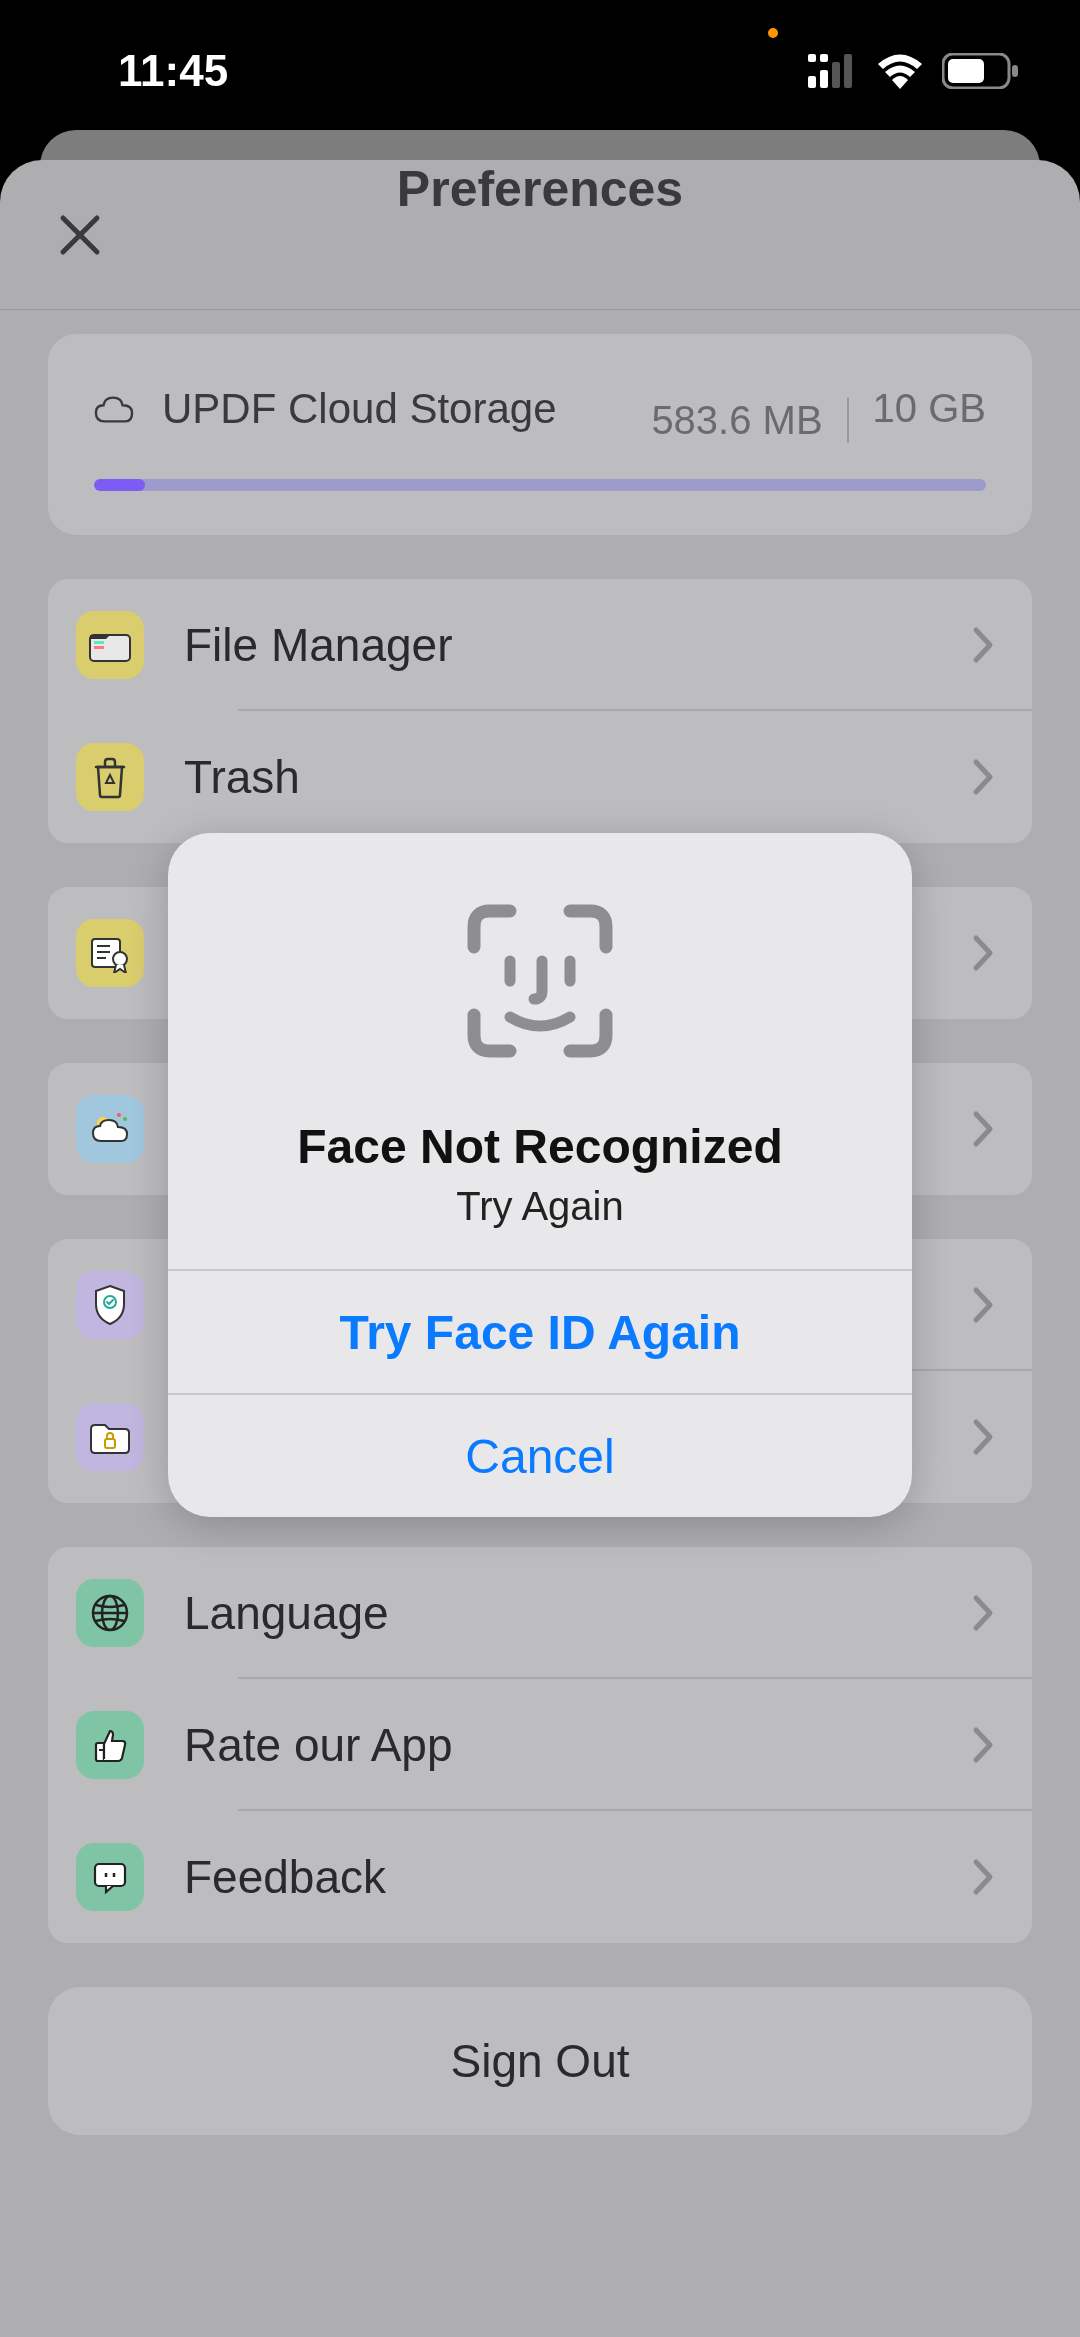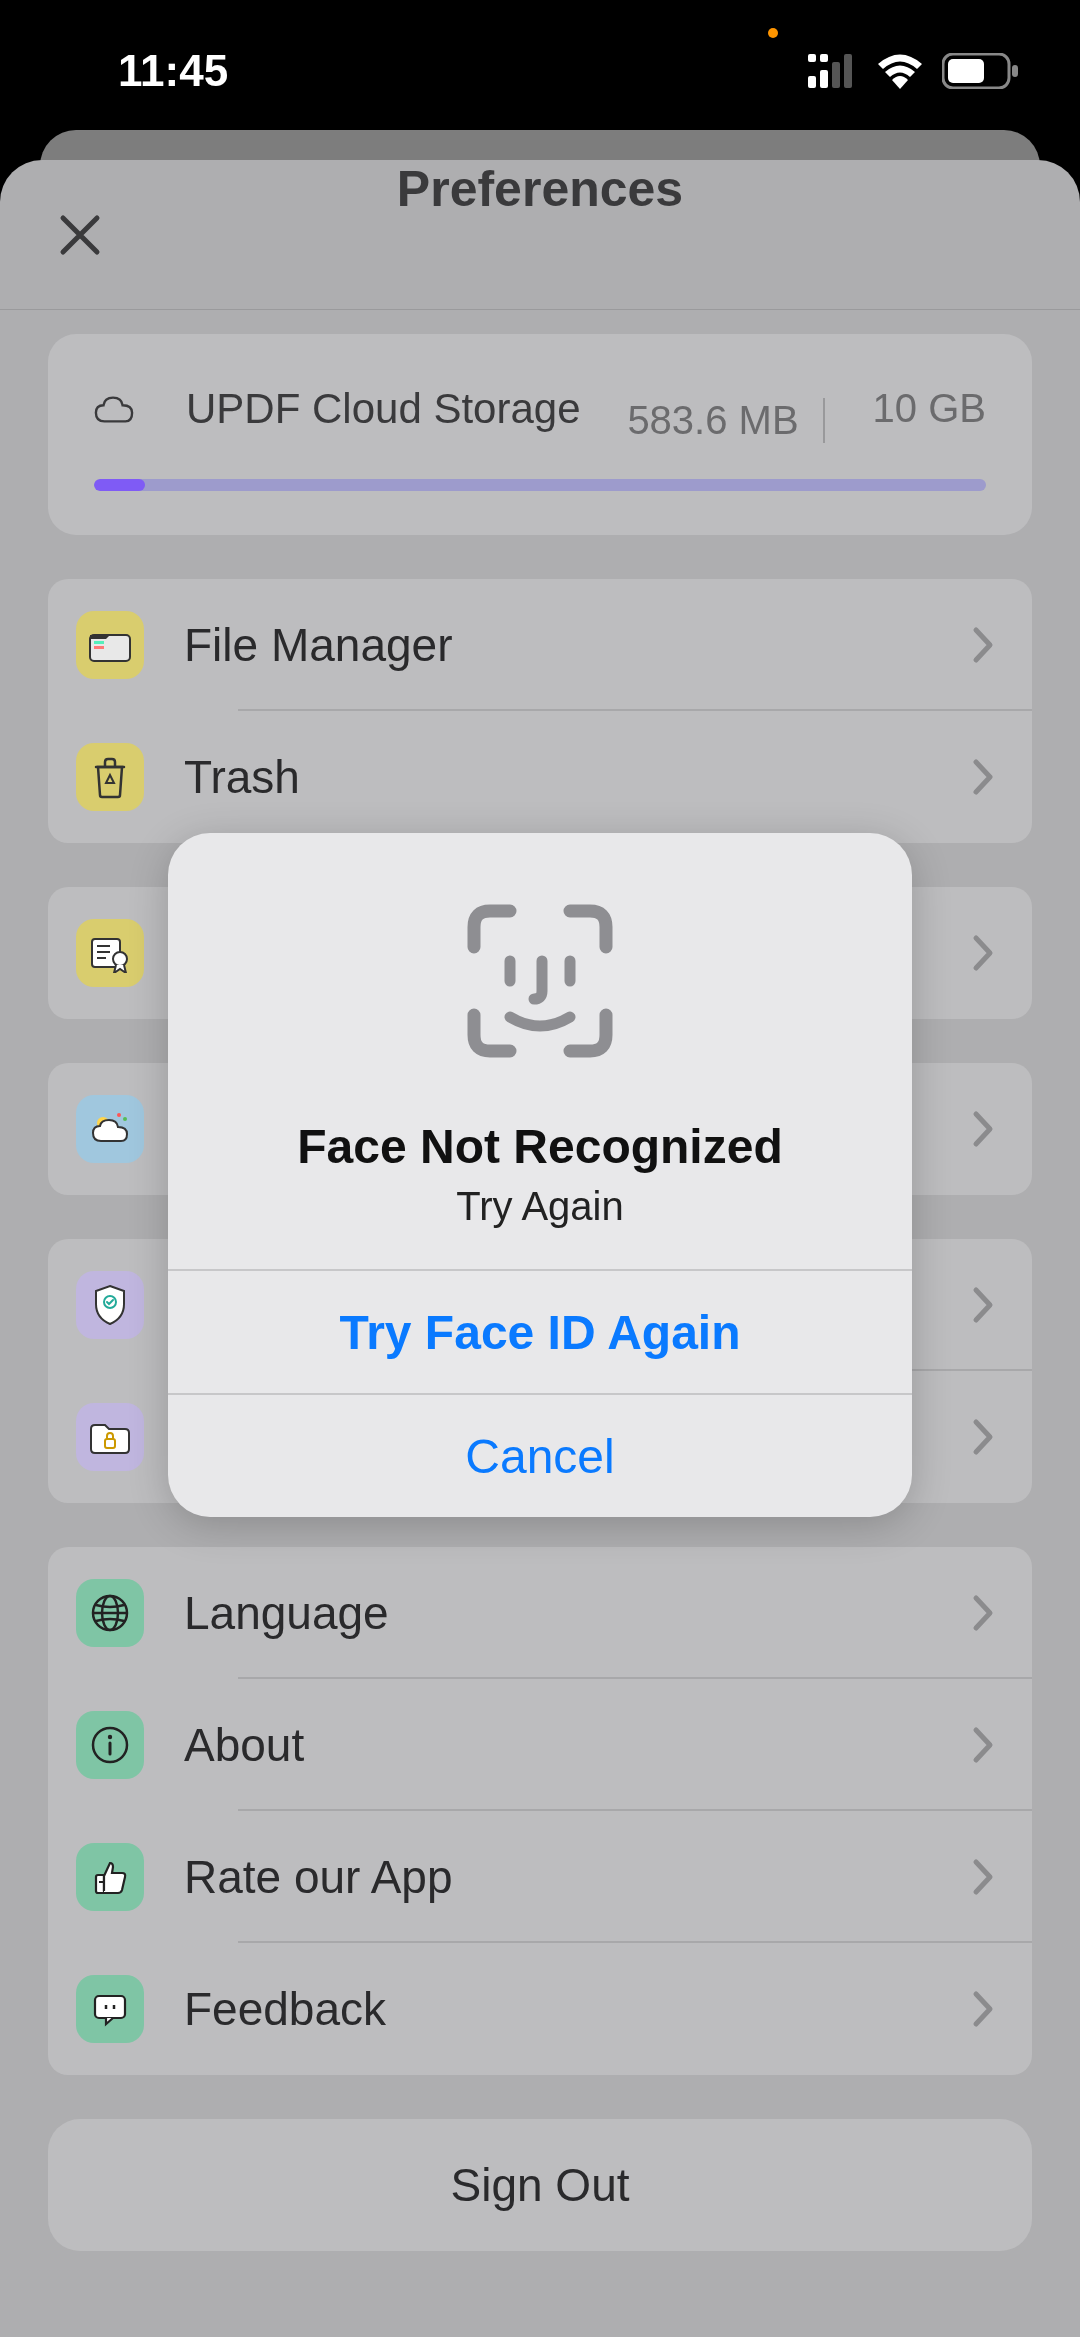--- a/index.html
+++ b/index.html
@@ -21,21 +21,21 @@
 
 .sheet-header { height: 150px; display: flex; align-items: flex-start; justify-content: center; position: relative; border-bottom: 1px solid #9a9a9c; }
 .close-btn { position: absolute; left: 50px; top: 50%; transform: translateY(-50%); width: 60px; height: 60px; display: flex; align-items: center; justify-content: center; }
 .close-btn svg { width: 42px; height: 42px; }
 .sheet-title { font-size: 50px; font-weight: 600; color: #3a3a3c; }
 
 .content { padding: 24px 48px 40px; }
 
 
 .storage-card { background: #bdbdbf; border-radius: 28px; padding: 40px 46px 44px; margin-bottom: 44px; }
-.storage-head { display: flex; align-items: center; margin-bottom: 36px; gap: 24px; }
+.storage-head { display: flex; align-items: center; margin-bottom: 36px; }
 .cloud-icon { width: 40px; height: 40px; margin-right: 28px; display: flex; align-items: center; justify-content: center; }
 .storage-label { font-size: 42px; color: #3a3a3c; font-weight: 400; flex: 1; }
 .storage-used { font-size: 40px; color: #6b6b6d; margin-right: 24px; padding-right: 24px; border-right: 2px solid #99999b; margin-top: 24px; }
 .storage-total { font-size: 40px; color: #6b6b6d; }
 .storage-bar { width: 100%; height: 12px; background: #9d9bcc; border-radius: 6px; position: relative; overflow: hidden; }
 .storage-bar-fill { position: absolute; left: 0; top: 0; bottom: 0; width: 5.7%; background: #7f5bf5; border-radius: 6px; }
 
 
 .group { background: #bdbdbf; border-radius: 20px; margin-bottom: 44px; overflow: hidden; }
 .row { display: flex; align-items: center; padding: 26px 34px 26px 28px; min-height: 132px; position: relative; }
@@ -44,21 +44,21 @@
 .row-label { font-size: 46px; color: #2a2a2c; font-weight: 400; flex: 1; }
 .chevron { width: 30px; height: 30px; display: flex; align-items: center; justify-content: center; }
 .chevron svg { width: 22px; height: 38px; }
 
 .icon-yellow { background: #d9cd6e; }
 .icon-blue { background: #a0c7de; }
 .icon-purple { background: #c0b6df; }
 .icon-green { background: #7fc5a5; }
 
 
-.signout { background: #bdbdbf; border-radius: 32px; height: 132px; display: flex; align-items: center; justify-content: center; }
+.signout { background: #bdbdbf; border-radius: 32px; height: 148px; display: flex; align-items: center; justify-content: center; }
 .signout-label { font-size: 46px; color: #2a2a2c; font-weight: 400; }
 
 
 .alert-backdrop { position: absolute; inset: 0; }
 .alert { position: absolute; left: 168px; width: 744px; top: 833px; background: #e8e8ea; border-radius: 42px; overflow: hidden; box-shadow: 0 8px 40px rgba(0,0,0,.2); }
 .alert-body { padding: 58px 40px 40px; text-align: center; }
 .faceid-icon { width: 180px; height: 180px; margin: 0 auto 48px; display: flex; align-items: center; justify-content: center; }
 .alert-title { font-size: 48px; font-weight: 600; color: #111; margin-bottom: 10px; }
 .alert-sub { font-size: 40px; color: #222; }
 .alert-btn { height: 124px; display: flex; align-items: center; justify-content: center; border-top: 2px solid #c7c7c9; font-size: 48px; color: #0a7aff; }
@@ -249,35 +249,20 @@
         <span class="row-label">Language</span>
         <span class="chevron">
             <svg viewBox="0 0 22 38">
               <path d="M4 4 L18 19 L4 34" fill="none" stroke="#8b8b8d" stroke-width="5" stroke-linecap="round" stroke-linejoin="round"></path>
             </svg>
           </span>
       </div>
       <div class="row">
         <span class="row-icon icon-green">
           <svg width="44" height="44" viewBox="0 0 44 44">
-              <circle cx="22" cy="22" r="17" fill="none" stroke="#222" stroke-width="2.5"></circle>
-              <circle cx="22" cy="14" r="2.2" fill="#222"></circle>
-              <line x1="22" y1="20" x2="22" y2="31" stroke="#222" stroke-width="3" stroke-linecap="round"></line>
-            </svg>
-        </span>
-        <span class="row-label">About</span>
-        <span class="chevron">
-            <svg viewBox="0 0 22 38">
-              <path d="M4 4 L18 19 L4 34" fill="none" stroke="#8b8b8d" stroke-width="5" stroke-linecap="round" stroke-linejoin="round"></path>
-            </svg>
-          </span>
-      </div>
-      <div class="row">
-        <span class="row-icon icon-green">
-          <svg width="44" height="44" viewBox="0 0 44 44">
               <path d="M10 20 H16 V38 H10 Q8 38 8 36 V22 Q8 20 10 20 Z" fill="#fff" stroke="#222" stroke-width="2.2"></path>
               <path d="M16 36 V21 L22 8 Q25 8 25 12 L24 18 H34 Q38 18 37 22 L34 35 Q33 38 30 38 H16" fill="#fff" stroke="#222" stroke-width="2.2"></path>
               <line x1="12" y1="26" x2="12" y2="28" stroke="#222" stroke-width="2"></line>
               <line x1="14" y1="26" x2="14" y2="28" stroke="#222" stroke-width="2"></line>
             </svg>
         </span>
         <span class="row-label">Rate our App</span>
         <span class="chevron">
             <svg viewBox="0 0 22 38">
               <path d="M4 4 L18 19 L4 34" fill="none" stroke="#8b8b8d" stroke-width="5" stroke-linecap="round" stroke-linejoin="round"></path>

